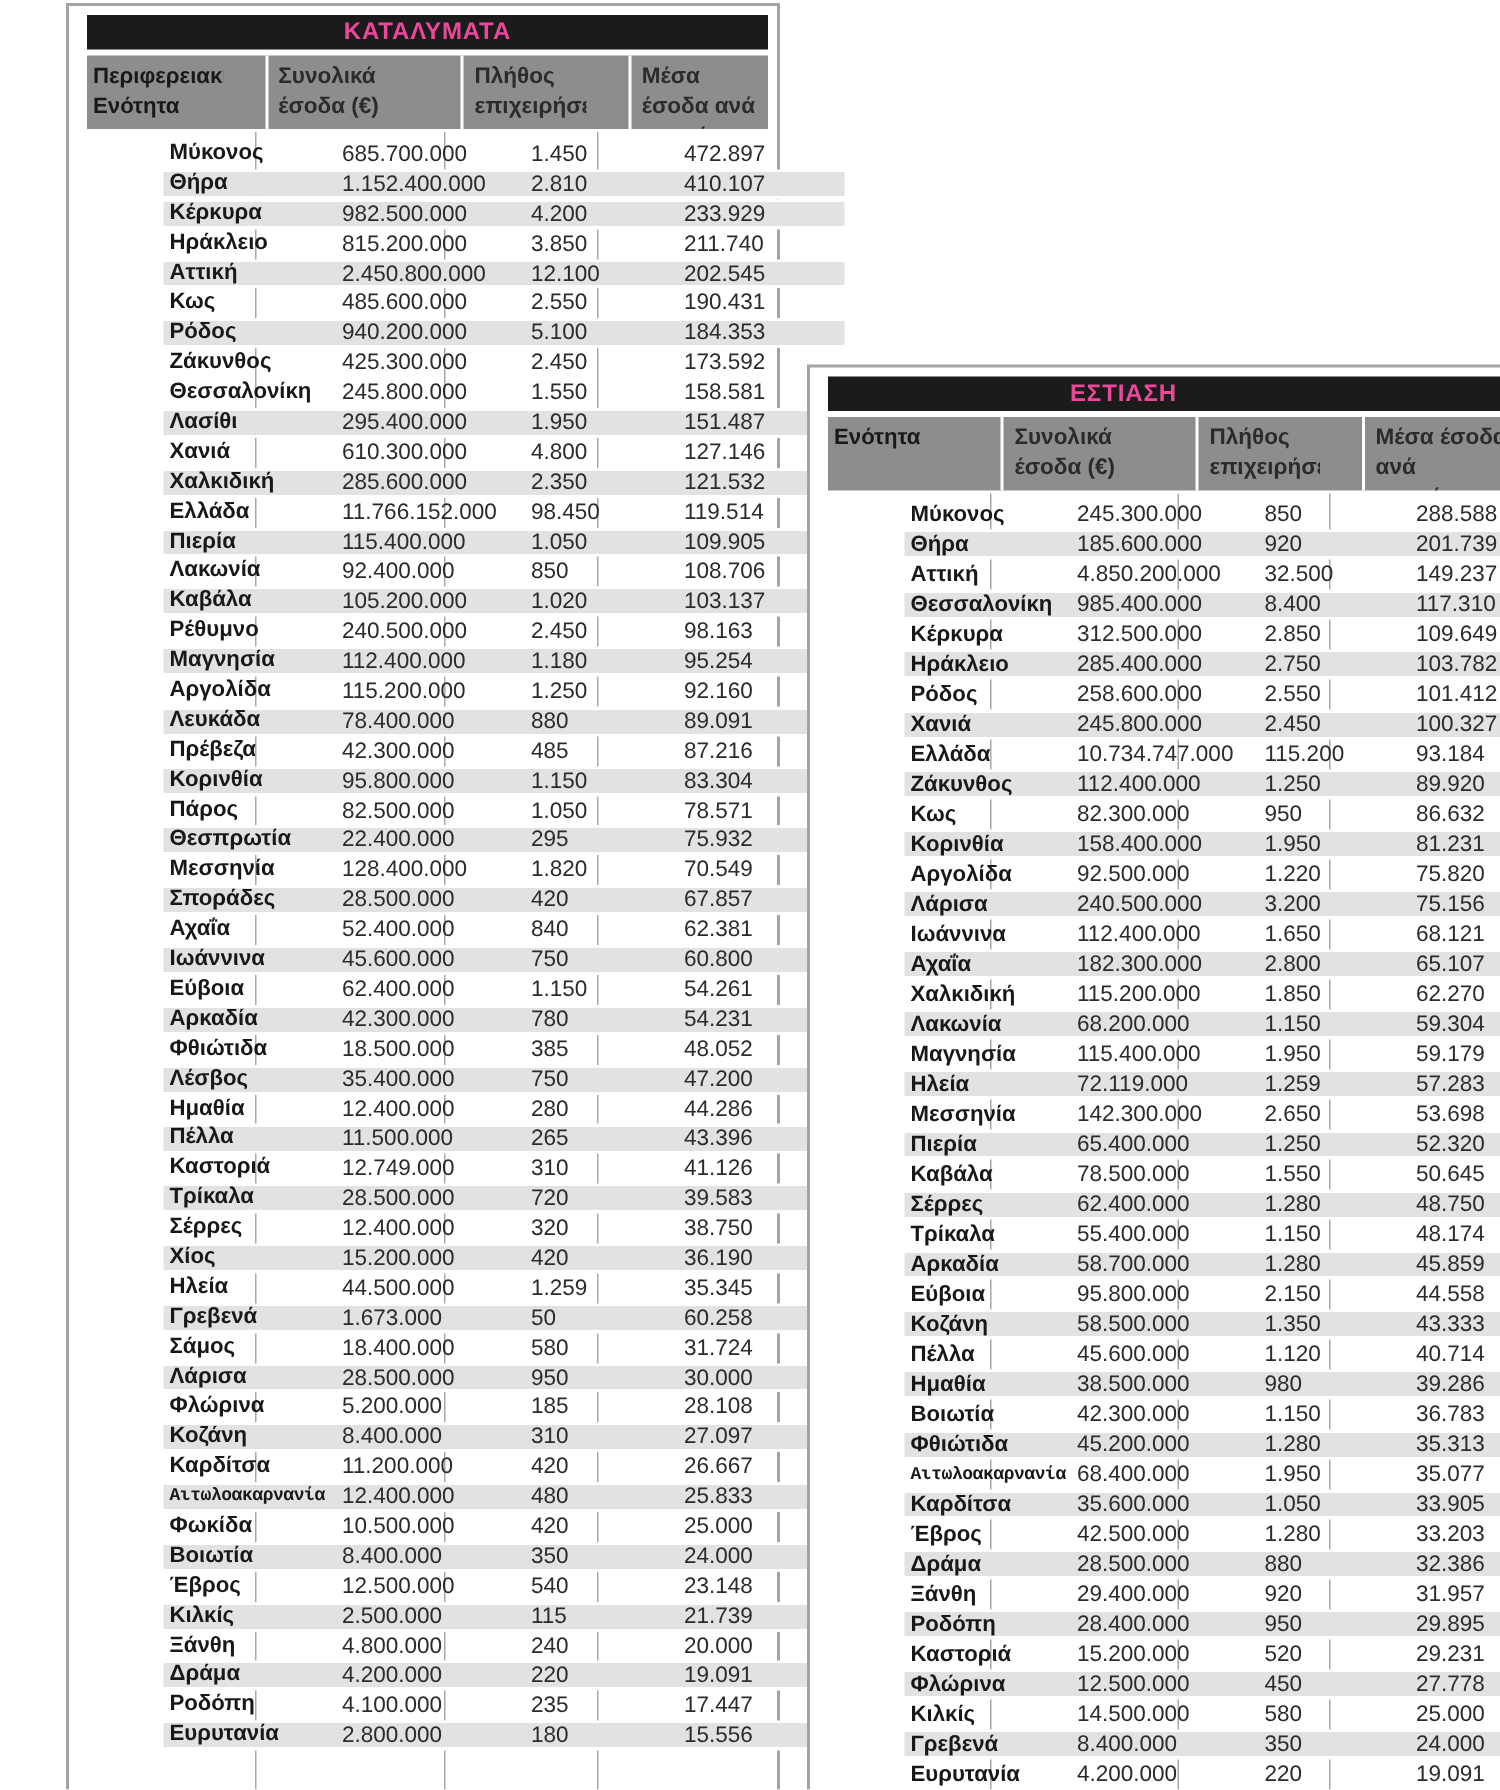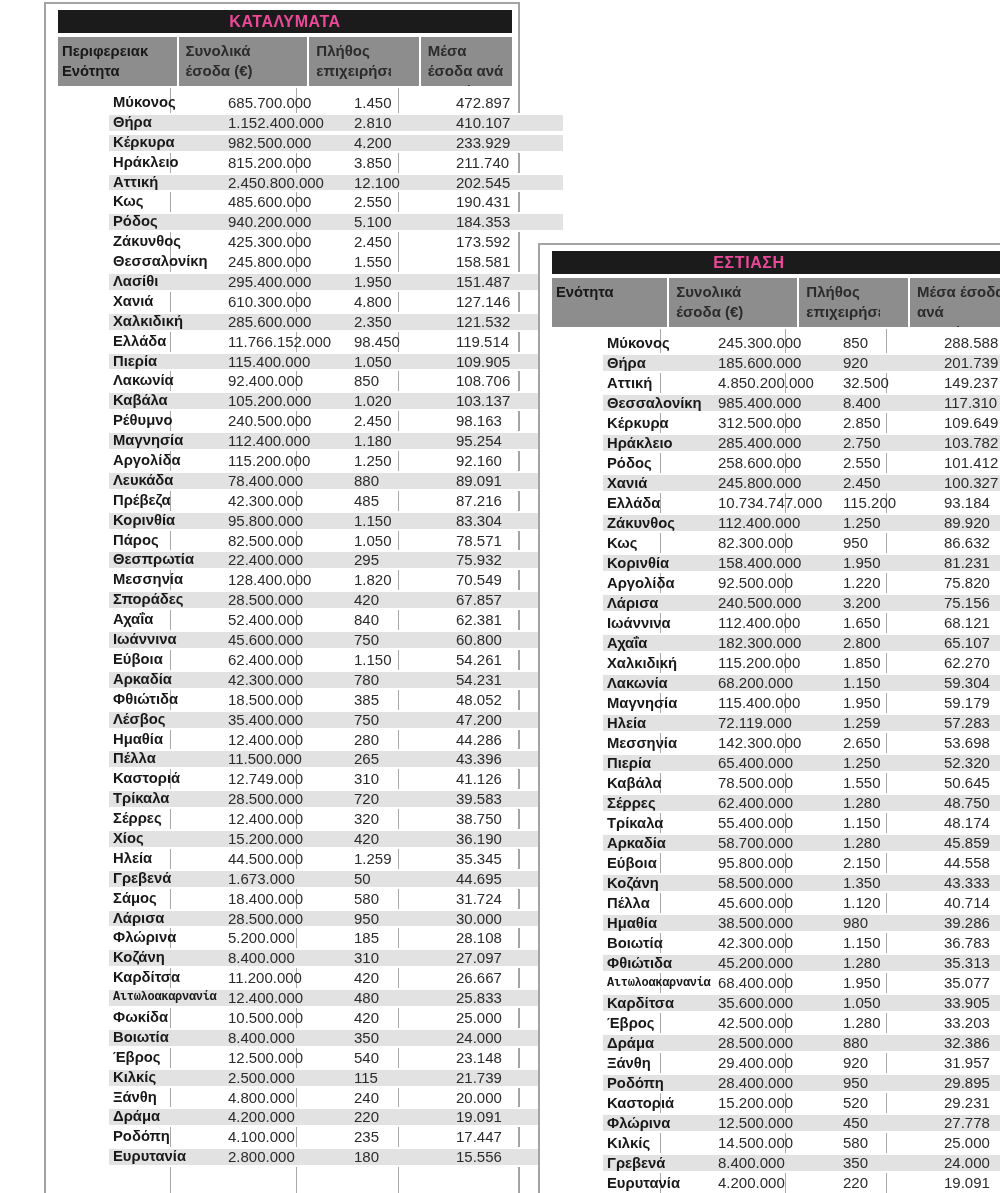--- a/index.html
+++ b/index.html
@@ -299,21 +299,21 @@
         <div class="trow">
           <div class="c c0">Ηλεία</div>
           <div class="c c1">44.500.000</div>
           <div class="c c2">1.259</div>
           <div class="c c3">35.345</div>
         </div>
         <div class="trow gray">
           <div class="c c0">Γρεβενά</div>
           <div class="c c1">1.673.000</div>
           <div class="c c2">50</div>
-          <div class="c c3">44.695</div>
+          <div class="c c3">60.258</div>
         </div>
         <div class="trow">
           <div class="c c0">Σάμος</div>
           <div class="c c1">18.400.000</div>
           <div class="c c2">580</div>
           <div class="c c3">31.724</div>
         </div>
         <div class="trow gray">
           <div class="c c0">Λάρισα</div>
           <div class="c c1">28.500.000</div>

